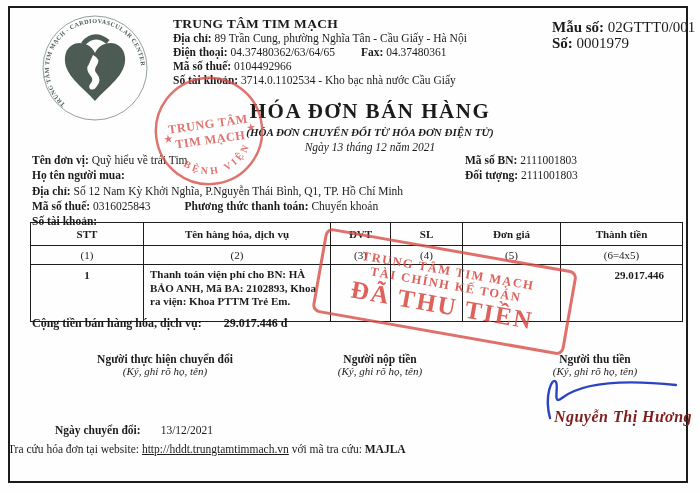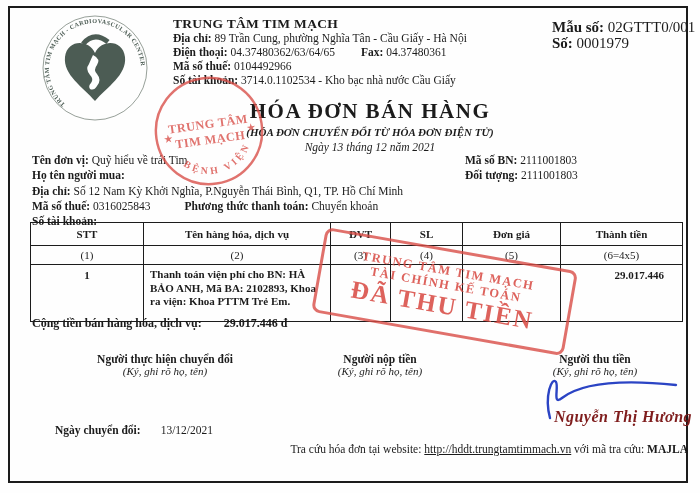--- a/index.html
+++ b/index.html
@@ -49,21 +49,21 @@
   .stamp-l2{font-size:12.5px;font-weight:bold;letter-spacing:1.5px;line-height:14px;}
   .stamp-l3{font-size:25px;font-weight:bold;letter-spacing:2px;line-height:28px;}
   .stamp-round{left:150px;top:72px;pointer-events:none;}
   
   .sign-name{left:553px;top:408px;width:140px;text-align:center;font-size:16px;font-weight:bold;
              font-style:italic;color:#7f1d1d;letter-spacing:.5px;}
   .sign-squiggle{left:536px;top:372px;pointer-events:none;}
   
   .conv-line{left:55px;top:424px;font-size:11.5px;}
   .conv-val{margin-left:20px;}
-  .lookup-line{left:8px;top:443px;width:680px;text-align:right;font-size:11.5px;}
+  .lookup-line{left:8px;top:443px;width:680px;text-align:left;font-size:11.5px;}
   .url{text-decoration:underline;}
   .logo{left:38px;top:13px;}
 </style>
 </head>
 <body>
 
 <div class="page">
   <div class="frame"></div>
 
   <svg class="abs logo" width="114" height="110" viewBox="0 0 114 110">

